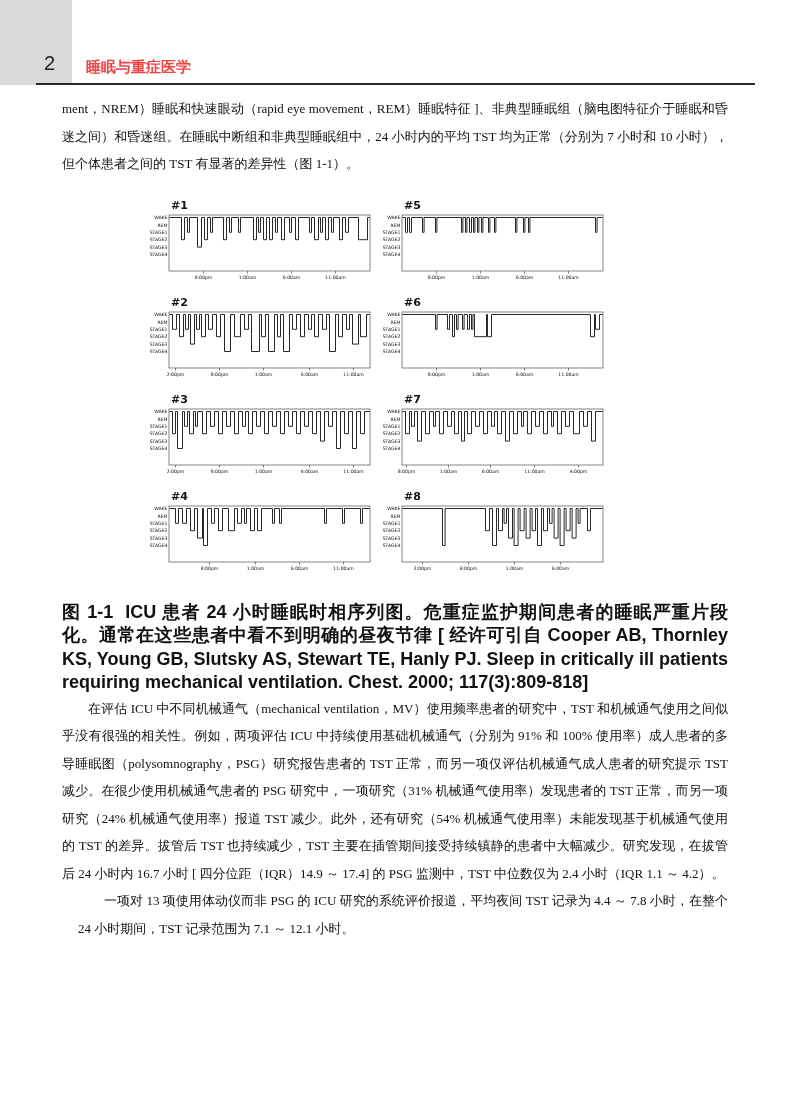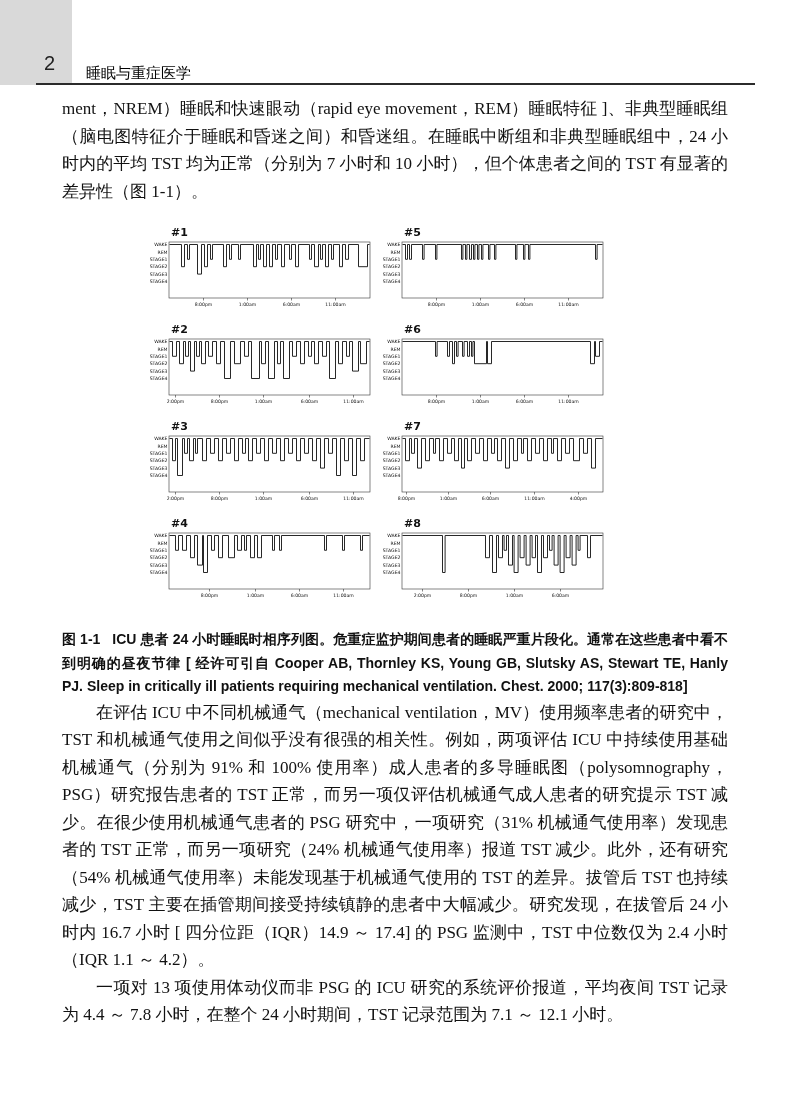--- a/index.html
+++ b/index.html
@@ -1,38 +1,38 @@
 <!DOCTYPE html>
 <html><head>
 <meta charset="utf-8">
 <style>
   html,body{margin:0;padding:0;background:#fff;}
   .page{position:relative;width:790px;height:1098px;background:#fff;overflow:hidden;
         font-family:"Liberation Serif","DejaVu Serif",serif;color:#111;}
   .corner-block{position:absolute;left:0;top:0;width:72px;height:85px;background:#d9d9d9;}
   .page-num{position:absolute;left:44px;top:52px;font-size:20px;color:#222;
             font-family:"Liberation Sans","DejaVu Sans",sans-serif;}
-  .running-title{position:absolute;left:86px;top:64px;font-size:15px;font-weight:normal;color:#000000;
+  .running-title{position:absolute;left:86px;top:58px;font-size:15px;font-weight:bold;color:#ef4444;
             font-family:"Liberation Sans","DejaVu Sans",sans-serif;}
   .header-rule{position:absolute;left:36px;top:83px;width:719px;border-bottom:2px solid #2b2b2b;}
   .content{position:absolute;left:62px;top:95px;width:666px;}
-  .body-par{margin:0;font-size:17px;line-height:27.5px;text-align:justify;}
+  .body-par{margin:0;font-size:13px;line-height:27.5px;text-align:justify;}
   .indent{text-indent:2em;}
   .figure-wrap{margin-top:21px;margin-left:81px;display:flex;}
   .fig-col{display:flex;flex-direction:column;}
   .panel{width:233px;height:97px;}
   .panel-id{margin-left:28px;margin-bottom:1px;font-size:11px;font-weight:bold;color:#111;
             font-family:"DejaVu Sans","Liberation Sans",sans-serif;}
   svg.hyp{width:233px;height:70px;display:block;
           font-family:"DejaVu Sans","Liberation Sans",sans-serif;}
-  .caption{margin:14px 0 0 0;font-size:14px;line-height:23.5px;text-align:justify;font-weight:bold;
+  .caption{margin:14px 0 0 0;font-size:18px;line-height:23.5px;text-align:justify;font-weight:bold;
            font-family:"Liberation Sans","DejaVu Sans",sans-serif;color:#111;}
   .caption .cap-label{margin-right:12px;}
   .par2{}
-  .par3{margin-top:0;}
+  .par3{margin-top:0;margin-left:16px;}
 </style>
 </head>
 <body>
 
 <div class="page">
   <div class="corner-block"></div>
   <div class="page-num">2</div>
   <div class="running-title">睡眠与重症医学</div>
   <div class="header-rule"></div>
 

